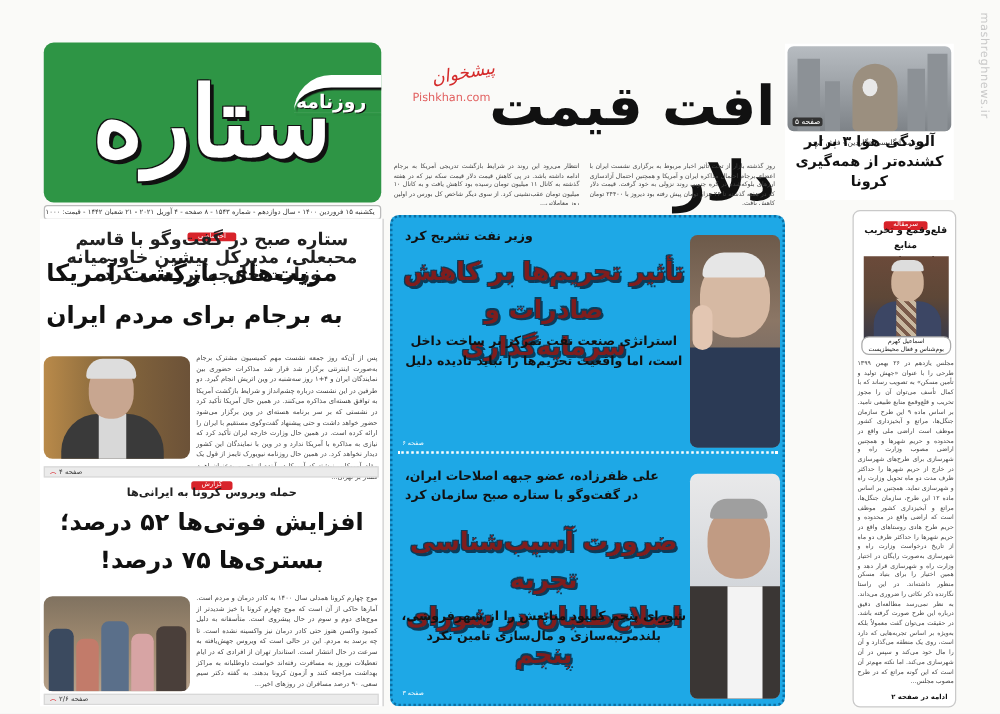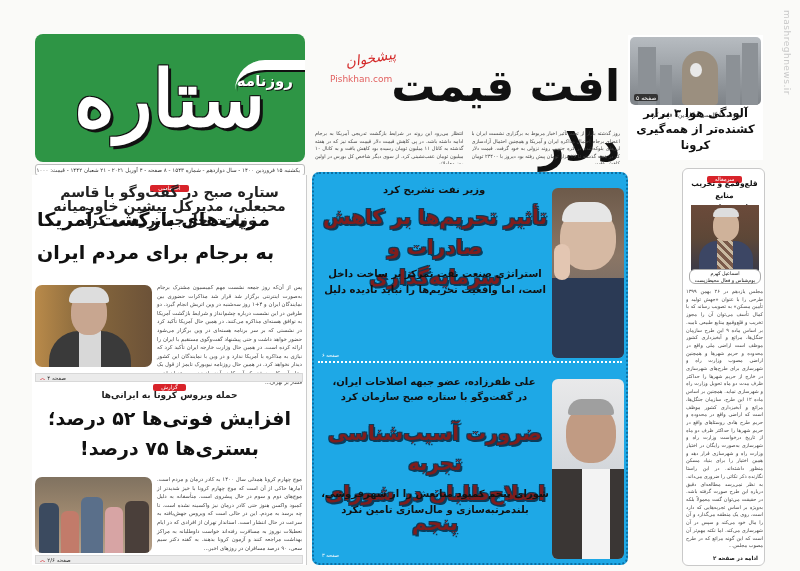--- a/index.html
+++ b/index.html
@@ -51,21 +51,21 @@
   .divider-bar .pg { position: absolute; left: 4px; top: 0; font-size: 5.5px; line-height: 8px; color: #333; }
   .divider-bar .pg .caret { color: #d8232a; font-weight: bold; }
   .s2-kicker { position: absolute; left: 10px; top: 215px; width: 255px; font-size: 9px; font-weight: bold; direction: rtl; text-align: center; color: #222; }
   .s2-title { position: absolute; left: 5px; top: 228px; width: 265px; font-size: 19px; font-weight: bold; direction: rtl; text-align: center; line-height: 30px; }
   .s2-photo { position: absolute; left: 3px; top: 302px; width: 117px; height: 76px; border-radius: 7px; overflow: hidden; background: linear-gradient(180deg,#807260 0%,#a08a70 50%,#b5a08a 100%); }
   .s2-photo .crowd { position: absolute; bottom: 0; border-radius: 6px 6px 0 0; }
   .s2-body { position: absolute; left: 125px; top: 300px; width: 145px; font-size: 5.4px; line-height: 8.6px; direction: rtl; text-align: justify; color: #444; }
 
   
   .blue-box { position: absolute; left: 312px; top: 172px; width: 316px; height: 393px; background: #1ea8e6; border-radius: 7px; border: 2px dotted #0b6fa3; }
-  .b-kicker { position: absolute; left: 10px; width: 220px; font-size: 10px; font-weight: bold; color: #111; direction: rtl; text-align: center; }
+  .b-kicker { position: absolute; left: 10px; width: 220px; font-size: 10px; font-weight: bold; color: #111; direction: rtl; text-align: left; }
   .b-title { position: absolute; left: 6px; width: 230px; font-size: 20px; font-weight: bold; color: #7f1d1d; direction: rtl; text-align: center; line-height: 30px; text-shadow: 2px 2px 0 #0a3c5a, -1px -1px 0 #0a3c5a, 1px -1px 0 #0a3c5a, -1px 1px 0 #0a3c5a; }
   .b-sub { position: absolute; left: 6px; width: 230px; font-size: 10px; font-weight: bold; color: #111; direction: rtl; text-align: center; line-height: 16px; }
   .b-pg { position: absolute; left: 8px; font-size: 5px; color: #fff; }
   .b-photo { position: absolute; left: 238px; width: 72px; border-radius: 6px; overflow: hidden; }
   .b-photo1 { top: 14px; height: 170px; background: linear-gradient(180deg,#6d5a4a 0%,#8b7665 40%,#5a5b66 100%); }
   .b-photo1 .head { position: absolute; left: 8px; top: 20px; width: 56px; height: 62px; background: #d6b9a3; border-radius: 45%; }
   .b-photo1 .hair { position: absolute; left: 10px; top: 14px; width: 50px; height: 20px; background: #e6e6e6; border-radius: 25px 25px 4px 4px; }
   .b-photo1 .body { position: absolute; left: 0; top: 90px; width: 72px; height: 90px; background: #2b3a55; }
   .b-photo1 .hand { position: absolute; left: 2px; top: 56px; width: 16px; height: 36px; background: #e3c6b2; border-radius: 8px; }
   .b-dots { position: absolute; left: 4px; top: 187px; width: 304px; border-top: 2px dotted #fff; }

